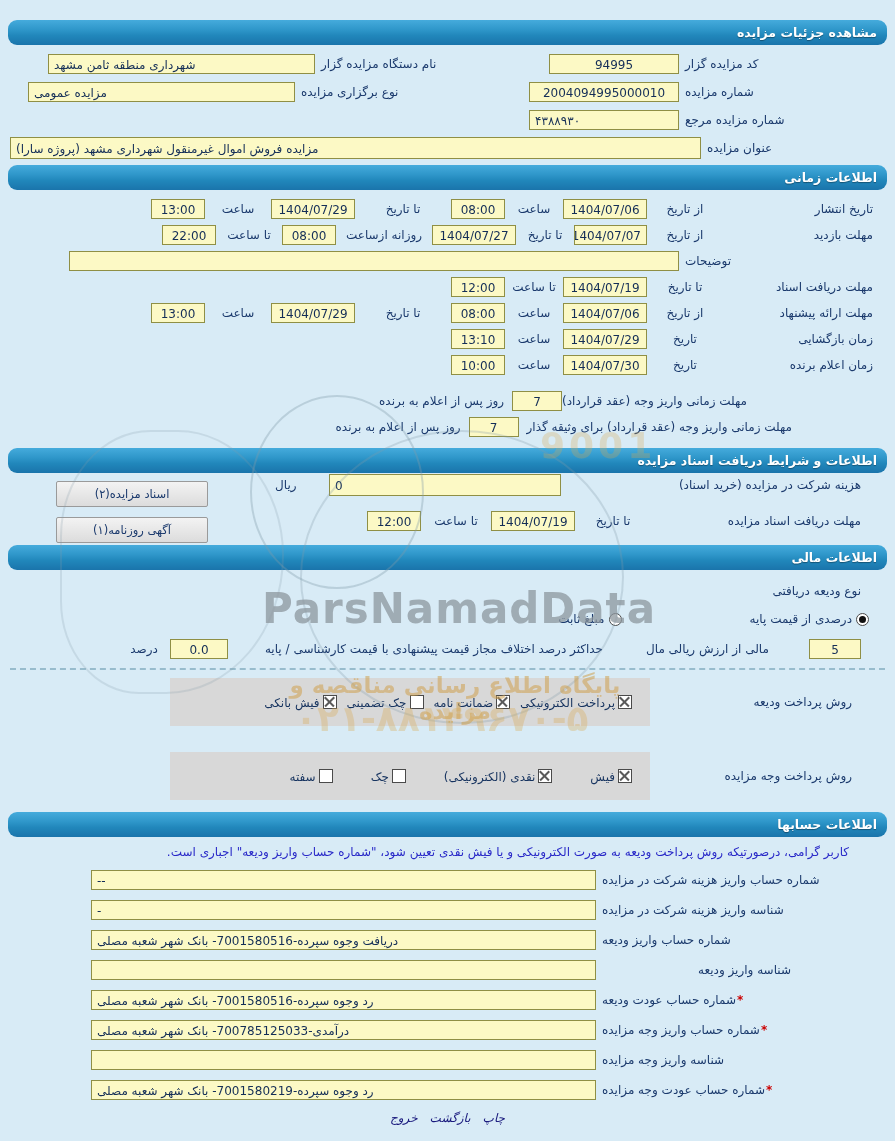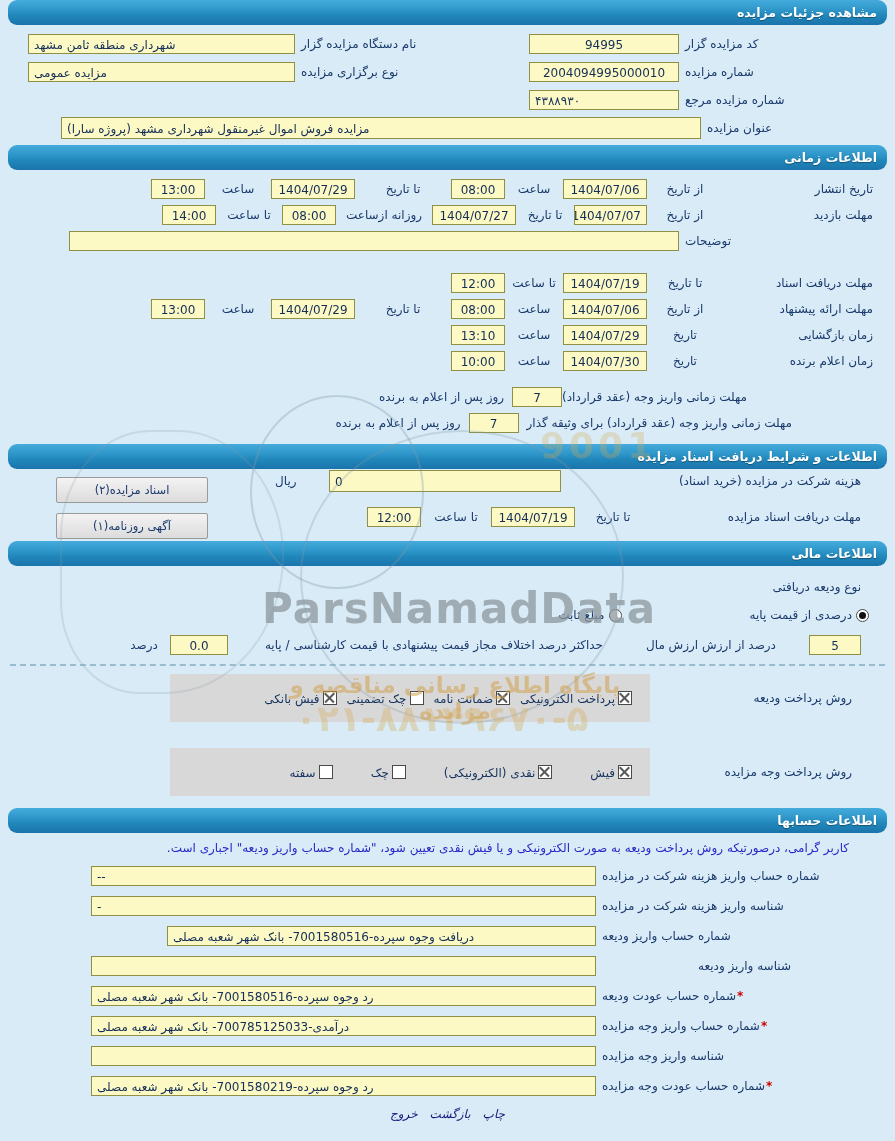--- a/index.html
+++ b/index.html
@@ -1,18 +1,18 @@
 <!DOCTYPE html>
 <html lang="fa" dir="rtl"><head>
 <meta charset="utf-8">
 <style>
   html,body{margin:0;padding:0;}
   body{background:#d8ebf6;font-family:"DejaVu Sans",sans-serif;}
   .page{position:relative;width:895px;height:1141px;background:#d8ebf6;overflow:hidden;direction:rtl;font-size:12px;color:#1b3a6d;}
-  .content{position:relative;z-index:1;padding:0 8px 0;}
+  .content{position:relative;z-index:1;padding:20px 8px 0;}
   .bar{height:25px;line-height:25px;border-radius:9px;background:linear-gradient(180deg,#45abdc 0%,#2f97ca 38%,#2187bb 62%,#1a74ab 100%);
        color:#fff;font-weight:bold;font-size:12.5px;padding-right:10px;text-shadow:0 1px 1px rgba(0,0,0,.35);}
   .fr{display:flex;align-items:center;height:22px;margin-bottom:6px;}
   .lblL{text-align:left;padding-left:6px;white-space:nowrap;}
   .lblR{text-align:right;white-space:nowrap;}
   .lblC{text-align:center;white-space:nowrap;}
   .yb{background:#fcf9c5;border:1px solid #8f8f45;height:20px;line-height:20px;padding:0 5px;box-sizing:border-box;
       color:#142e57;font-size:12px;overflow:hidden;white-space:nowrap;}
   .c{text-align:center;} .r{text-align:left;} 
   .btn{display:inline-block;width:152px;height:26px;line-height:24px;text-align:center;color:#1b3a6d;font-size:11.5px;
@@ -54,40 +54,40 @@
     <div class="wm-slogan">پایگاه اطلاع رسانی مناقصه و مزایده</div>
     <div class="wm-phone">۰۲۱-۸۸۱۴۹۶۷۰-۵</div>
   </div>
 
   <div class="content">
 
     <div class="bar" style="margin-bottom:8px;">مشاهده جزئیات مزایده</div>
 
     <div class="fr">
       <div class="lblL" style="width:202px;">کد مزایده گزار</div>
-      <div class="yb c" style="width:150px;">94995</div>
+      <div class="yb c" style="width:130px;">94995</div>
       <div class="lblL" style="width:228px;">نام دستگاه مزایده گزار</div>
       <div class="yb r" style="width:267px;">شهرداری منطقه ثامن مشهد</div>
     </div>
 
     <div class="fr">
       <div class="lblL" style="width:202px;">شماره مزایده</div>
       <div class="yb c" style="width:150px;">2004094995000010</div>
       <div class="lblL" style="width:228px;">نوع برگزاری مزایده</div>
       <div class="yb r" style="width:267px;margin-left:20px;">مزایده عمومی</div>
     </div>
 
     <div class="fr">
       <div class="lblL" style="width:202px;">شماره مزایده مرجع</div>
       <div class="yb r" style="width:150px;">۴۳۸۸۹۳۰</div>
     </div>
 
     <div class="fr">
       <div class="lblL" style="width:180px;">عنوان مزایده</div>
-      <div class="yb r" style="width:640px;height:22px;line-height:22px;">مزایده فروش اموال غیرمنقول شهرداری مشهد (پروژه سارا)</div>
+      <div class="yb r" style="width:691px;height:22px;line-height:22px;">مزایده فروش اموال غیرمنقول شهرداری مشهد (پروژه سارا)</div>
     </div>
 
     <div class="bar" style="margin:5px 0 8px;">اطلاعات زمانی</div>
 
     <div class="fr" style="padding-right:14px;margin-bottom:4px;">
       <div class="lblR" style="width:150px;">تاریخ انتشار</div>
       <div class="lblC" style="width:76px;">از تاریخ</div>
       <div class="yb c" style="width:84px;">1404/07/06</div>
       <div class="lblC" style="width:58px;">ساعت</div>
       <div class="yb c" style="width:54px;">08:00</div>
@@ -99,24 +99,24 @@
 
     <div class="fr" style="padding-right:14px;margin-bottom:4px;">
       <div class="lblR" style="width:150px;">مهلت بازدید</div>
       <div class="lblC" style="width:76px;">از تاریخ</div>
       <div class="yb c" style="width:73px;">1404/07/07</div>
       <div class="lblC" style="width:58px;">تا تاریخ</div>
       <div class="yb c" style="width:84px;">1404/07/27</div>
       <div class="lblC" style="width:96px;">روزانه ازساعت</div>
       <div class="yb c" style="width:54px;">08:00</div>
       <div class="lblC" style="width:66px;">تا ساعت</div>
-      <div class="yb c" style="width:54px;">14:00</div>
-    </div>
-
-    <div class="fr" style="margin-bottom:20px;">
+      <div class="yb c" style="width:54px;">22:00</div>
+    </div>
+
+    <div class="fr" style="margin-bottom:4px;">
       <div class="lblL" style="width:202px;">توضیحات</div>
       <div class="yb r" style="width:610px;"></div>
     </div>
 
     <div class="fr" style="padding-right:14px;margin-bottom:4px;">
       <div class="lblR" style="width:150px;">مهلت دریافت اسناد</div>
       <div class="lblC" style="width:76px;">تا تاریخ</div>
       <div class="yb c" style="width:84px;">1404/07/19</div>
       <div class="lblC" style="width:58px;">تا ساعت</div>
       <div class="yb c" style="width:54px;">12:00</div>
@@ -192,21 +192,21 @@
     <div class="fr" style="padding-right:18px;margin-top:10px;height:18px;">
       <span class="rd on"></span>
       <span class="lblR">درصدی از قیمت پایه</span>
       <span style="width:128px;display:inline-block;"></span>
       <span class="rd"></span>
       <span class="lblR">مبلغ ثابت</span>
     </div>
 
     <div class="fr" style="padding-right:26px;margin-top:10px;height:22px;">
       <div class="yb c" style="width:52px;">5</div>
-      <div class="lblL" style="width:158px;padding-right:5px;">درصد از ارزش ارزش مال</div>
+      <div class="lblL" style="width:158px;padding-right:5px;">مالی از ارزش ریالی مال</div>
       <div class="lblC" style="width:412px;">حداکثر درصد اختلاف مجاز قیمت پیشنهادی با قیمت کارشناسی / پایه</div>
       <div class="yb c" style="width:58px;">0.0</div>
       <div class="lblC" style="width:52px;">درصد</div>
     </div>
 
     <div class="dots"></div>
 
     <div class="fr" style="padding-right:35px;height:48px;margin-bottom:0;">
       <div class="lblR" style="width:190px;padding-left:12px;">روش پرداخت ودیعه</div>
       <div class="panel" style="gap:10px;">
@@ -235,21 +235,21 @@
       <div class="acct-row">
         <div class="lblL" style="width:285px;"><span>شماره حساب واریز هزینه شرکت در مزایده</span></div>
         <div class="yb r" style="width:505px;">--</div>
       </div>
       <div class="acct-row">
         <div class="lblL" style="width:285px;"><span>شناسه واریز هزینه شرکت در مزایده</span></div>
         <div class="yb r" style="width:505px;">-</div>
       </div>
       <div class="acct-row">
         <div class="lblL" style="width:285px;"><span>شماره حساب واریز ودیعه</span></div>
-        <div class="yb r" style="width:429px;margin-left:19px;">دریافت وجوه سپرده-7001580516- بانک شهر شعبه مصلی</div>
+        <div class="yb r" style="width:505px;margin-left:19px;">دریافت وجوه سپرده-7001580516- بانک شهر شعبه مصلی</div>
       </div>
       <div class="acct-row">
         <div class="lblL" style="width:285px;text-align:center;"><span>شناسه واریز ودیعه</span></div>
         <div class="yb r" style="width:505px;"></div>
       </div>
       <div class="acct-row">
         <div class="lblL" style="width:285px;"><span class="star">*</span><span>شماره حساب عودت ودیعه</span></div>
         <div class="yb r" style="width:505px;">رد وجوه سپرده-7001580516- بانک شهر شعبه مصلی</div>
       </div>
       <div class="acct-row">

